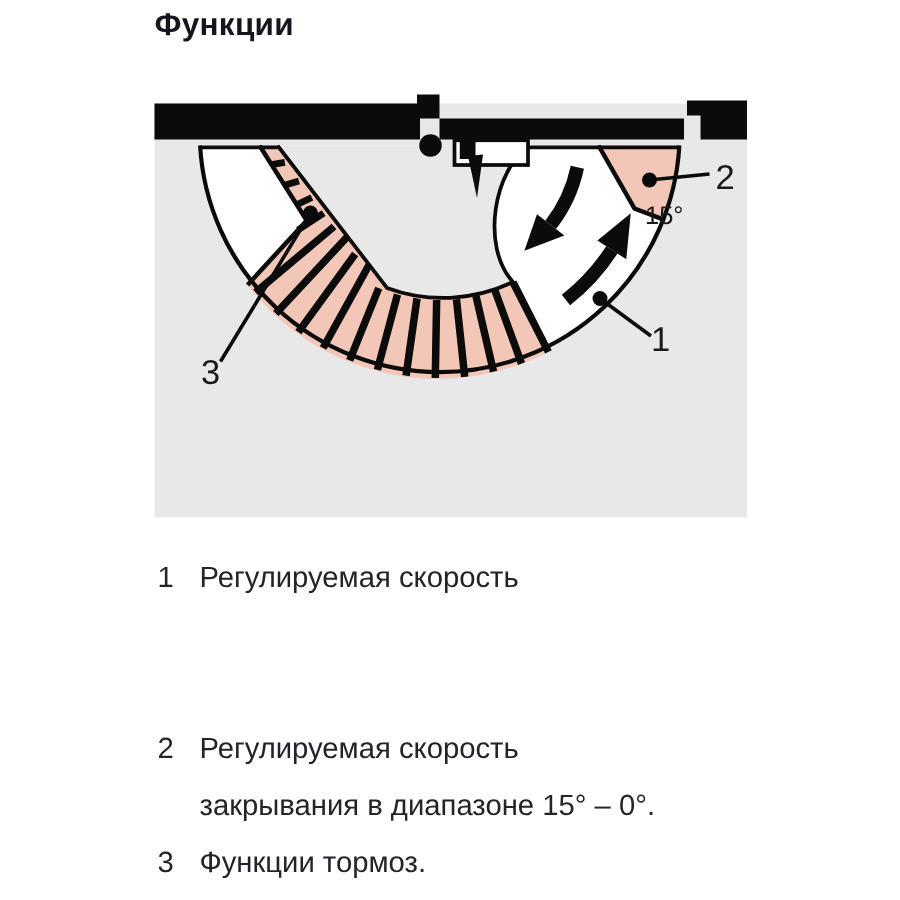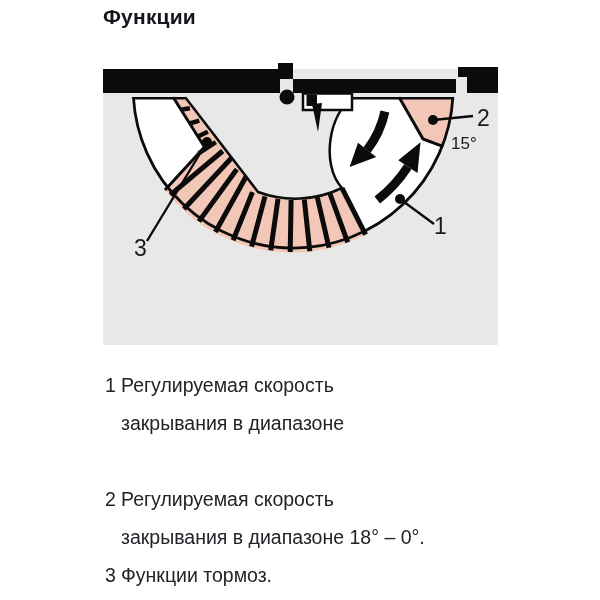--- a/index.html
+++ b/index.html
@@ -4,21 +4,21 @@
 <style>
   html,body{margin:0;padding:0;background:#ffffff;}
   .page{position:relative;width:588px;height:600px;background:#fff;overflow:hidden;
         font-family:"Liberation Sans", sans-serif;color:#23232a;}
   .title{position:absolute;left:103px;top:5px;font-size:21px;font-weight:bold;color:#15151d;letter-spacing:.2px;}
   svg{position:absolute;left:0;top:0;}
   .callout{position:absolute;font-size:23px;color:#1a1a1a;line-height:1;}
   .angle{position:absolute;font-size:17px;color:#1a1a1a;line-height:1;}
   .legend-item{position:absolute;left:103px;width:440px;}
   .legend-num{position:absolute;left:2px;top:0;font-size:19.5px;}
-  .legend-lines{margin-left:18px;font-size:19.5px;line-height:38px;}
+  .legend-lines{margin-left:30px;font-size:19.5px;line-height:38px;}
   .legend-lines div{white-space:nowrap;}
 </style>
 </head>
 <body>
 
 <div class="page">
 
   <div class="title">Функции</div>
 
   <svg width="600" height="600" viewBox="0 0 600 600">
@@ -74,36 +74,35 @@
       <line x1="207" y1="142" x2="147" y2="241"></line>
       <line x1="400" y1="199" x2="434" y2="224"></line>
       <line x1="433" y1="120" x2="473" y2="116"></line>
     </g>
     <circle cx="207" cy="142" r="5" fill="#0b0b0b"></circle>
     <circle cx="400" cy="199" r="5" fill="#0b0b0b"></circle>
     <circle cx="433" cy="120" r="5" fill="#0b0b0b"></circle>
   </svg>
 
   <div class="callout" style="left:477px;top:107px;">2</div>
-  <div class="angle" style="left:451px;top:135px;">15°</div>
+  <div class="angle" style="left:430px;top:135px;">15°</div>
   <div class="callout" style="left:434px;top:215px;">1</div>
   <div class="callout" style="left:134px;top:237px;">3</div>
 
   <div class="legend-item" style="top:366px;">
     <span class="legend-num" style="top:8px;">1</span>
     <div class="legend-lines">
       <div>Регулируемая скорость</div>
-      <div>закрывания в диапазоне</div>
     </div>
   </div>
   <div class="legend-item" style="top:480px;">
     <span class="legend-num" style="top:8px;">2</span>
     <div class="legend-lines">
       <div>Регулируемая скорость</div>
-      <div>закрывания в диапазоне 18° – 0°.</div>
+      <div>закрывания в диапазоне 15° – 0°.</div>
     </div>
   </div>
   <div class="legend-item" style="top:556px;">
     <span class="legend-num" style="top:8px;">3</span>
     <div class="legend-lines">
       <div>Функции тормоз.</div>
     </div>
   </div>
 
 </div>

